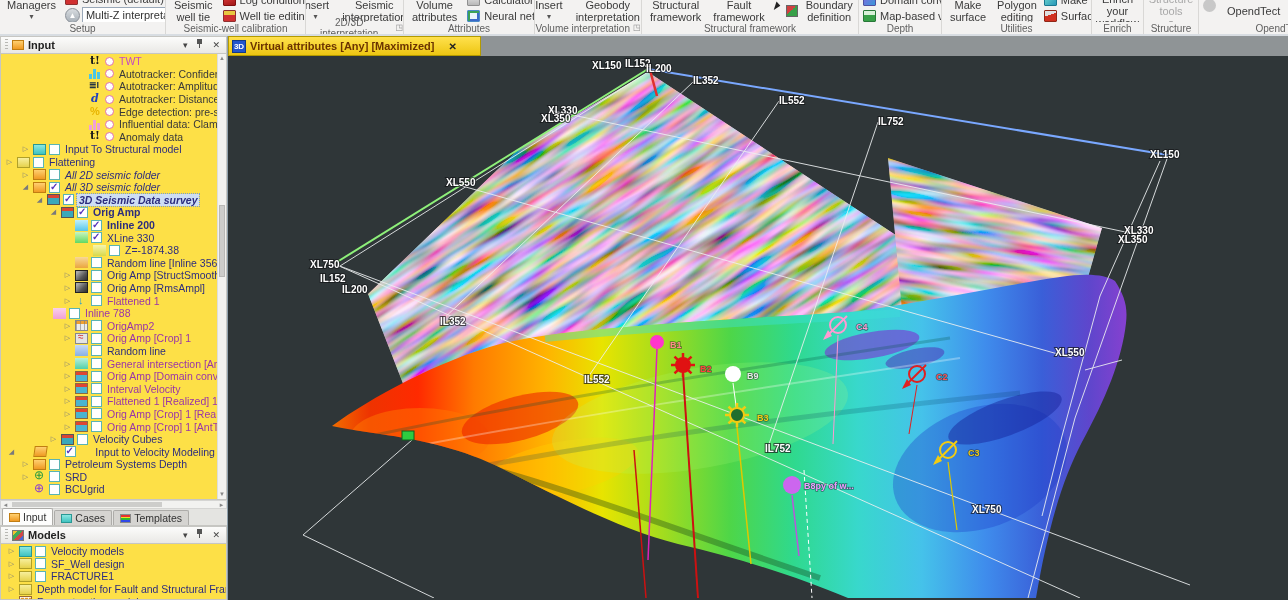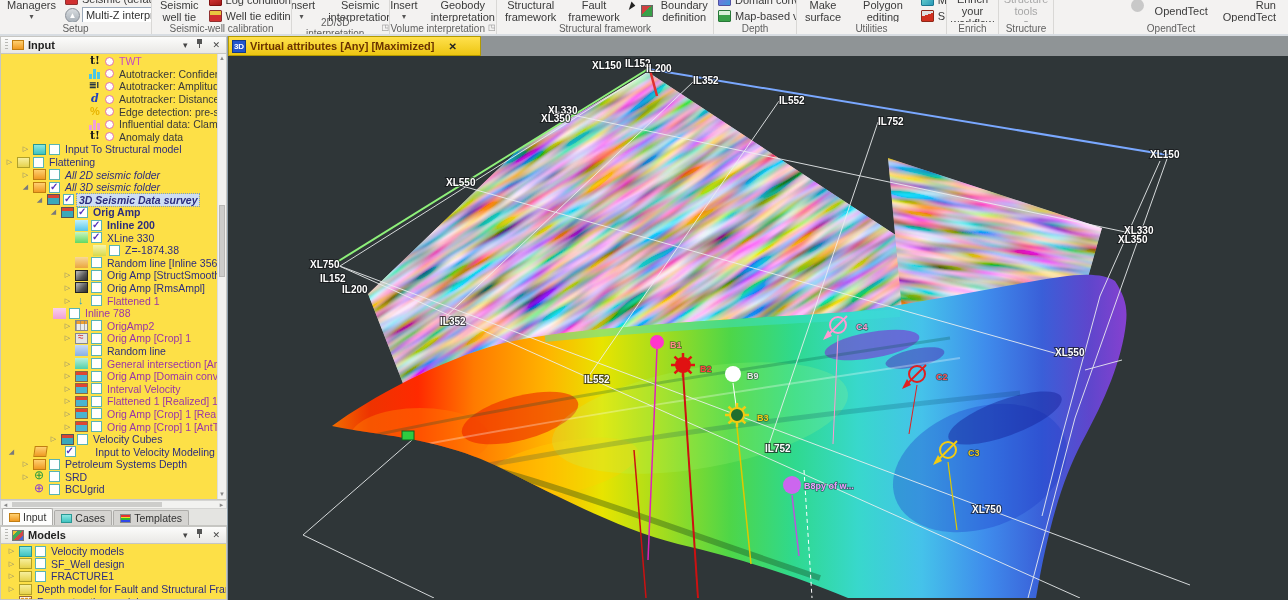--- a/index.html
+++ b/index.html
@@ -125,21 +125,21 @@
   .scene-wrap { flex:1; min-height:0; background:#2f3638; }
   .axlbl { fill:#ffffff; font:bold 10px "Liberation Sans",sans-serif; paint-order:stroke; stroke:rgba(20,22,24,.7); stroke-width:2px; }
   .welllbl { font:bold 9px "Liberation Sans",sans-serif; paint-order:stroke; stroke:rgba(20,22,24,.5); stroke-width:1.5px; }
 </style>
 </head>
 <body>
 
 <div class="app">
 
   <div class="ribbon">
-    <div class="rgroup" style="width:152px">
+    <div class="rgroup" style="width:166px">
       <div class="rcontent">
         <div class="rtxtbtn"><span>Managers</span><span class="da">▾</span></div>
         <div style="display:flex;flex-direction:column;gap:1px">
           <div class="cutrow">
               <span class="mini-ic mi-redyellow"></span>
               <span>Seismic (default)</span>
             </div>
           <div style="display:flex;align-items:center;gap:2px">
             <span class="circlebtn">▲</span>
             <span class="combo">
@@ -179,20 +179,39 @@
         <div class="rtxtbtn"><span>Insert</span><span class="da">▾</span></div>
         <div class="rbig">Seismic
 interpretation</div>
       </div>
       <div class="rlabel">
           <span>2D/3D interpretation</span>
           <span class="launcher">◳</span>
         </div>
     </div>
 
+    <div class="rgroup" style="width:131px">
+      <div class="rcontent">
+        <div class="rbig">Volume
+attributes</div>
+        <div class="stack">
+          <div class="srow">
+              <span class="mini-ic mi-gray"></span>
+              <span>Calculator</span>
+            </div>
+          <div class="srow">
+              <span class="mini-ic mi-neural"></span>
+              <span>Neural net</span>
+            </div>
+        </div>
+      </div>
+      <div class="rlabel">
+          <span>Attributes</span>
+        </div>
+    </div>
 
     <div class="rgroup" style="width:107px">
       <div class="rcontent" style="justify-content:center">
         <div class="rtxtbtn"><span>Insert</span><span class="da">▾</span></div>
         <div class="rbig">Geobody
 interpretation</div>
       </div>
       <div class="rlabel">
           <span>Volume interpretation</span>
           <span class="launcher">◳</span>
@@ -228,21 +247,21 @@
               <span>Map-based volumes</span>
             </div>
         </div>
       </div>
       <div class="rlabel">
           <span>Depth</span>
         </div>
     </div>
 
     <div class="rgroup" style="width:150px">
-      <div class="rcontent" style="gap:14px">
+      <div class="rcontent" style="gap:3px">
         <div class="rbig">Make
 surface</div>
         <div class="rbig">Polygon
 editing</div>
         <div class="stack">
           <div class="srow">
               <span class="mini-ic mi-polys"></span>
               <span>Make polygons</span>
             </div>
           <div class="srow">

